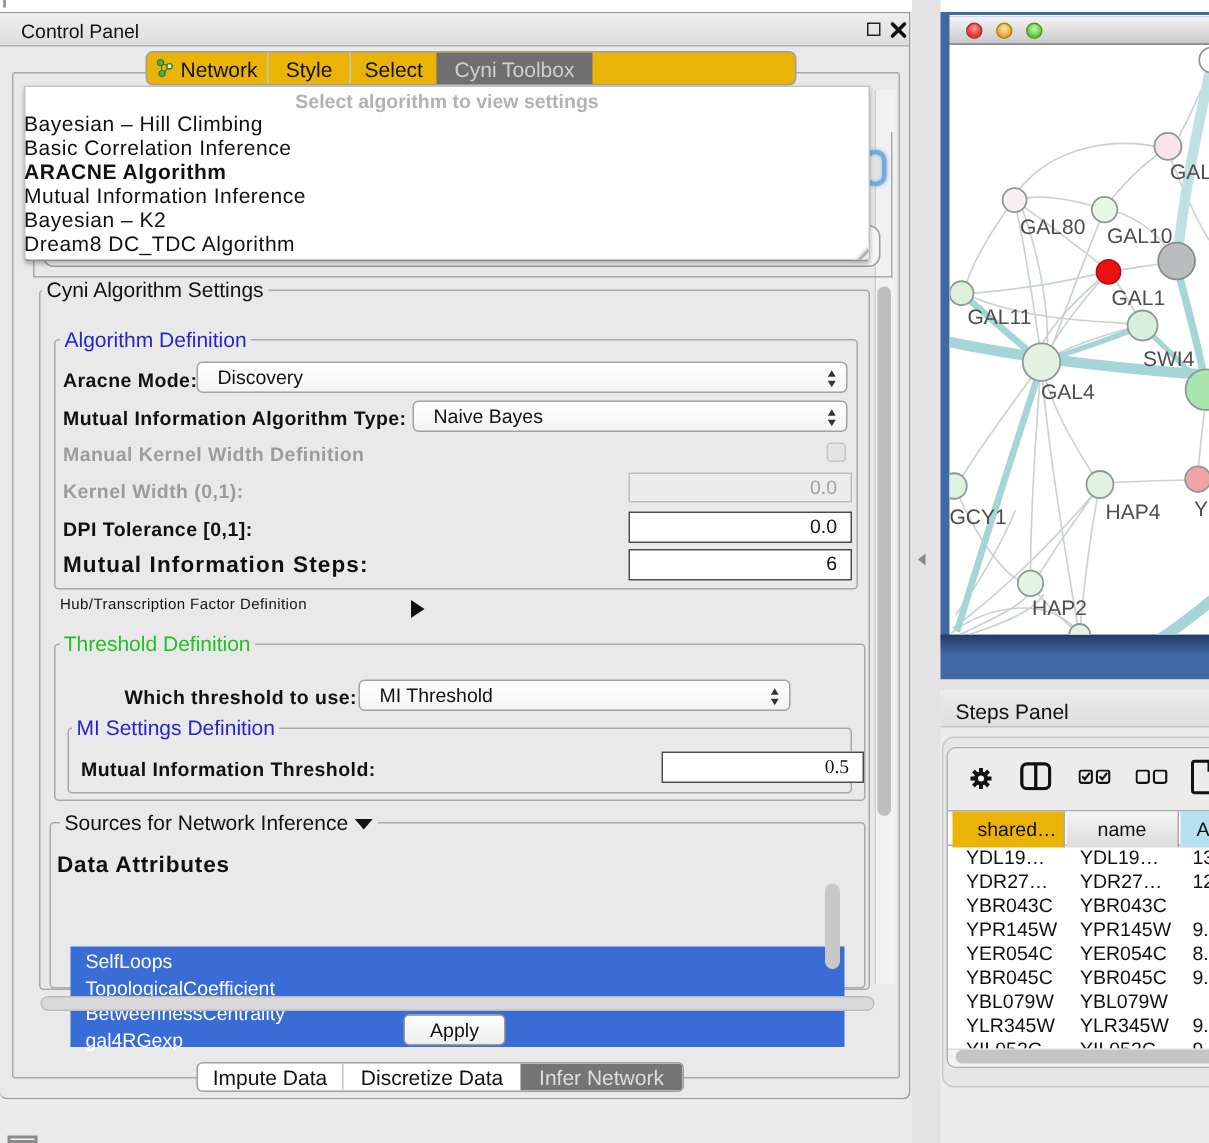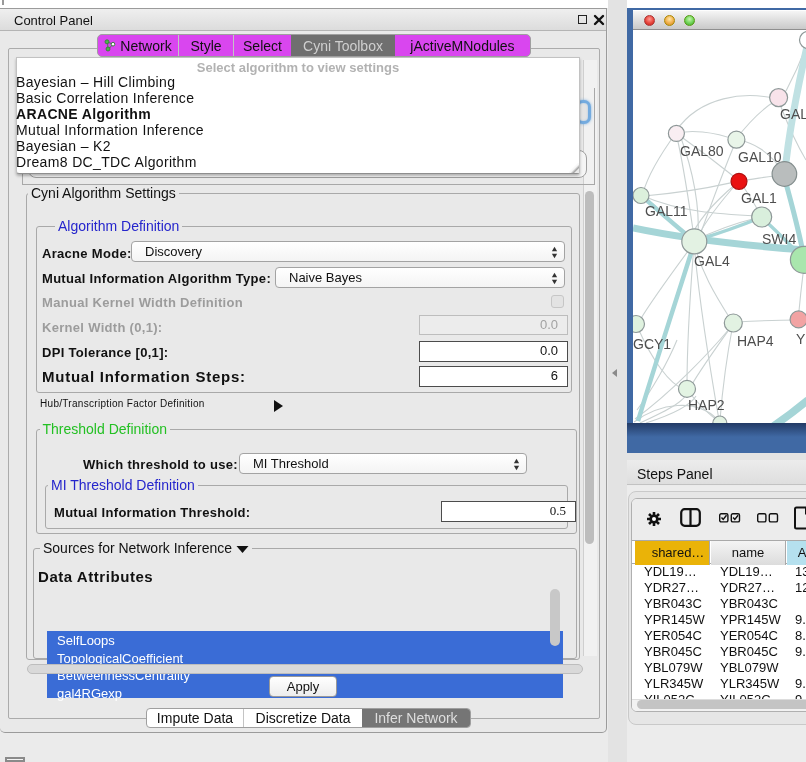--- a/index.html
+++ b/index.html
@@ -39,21 +39,21 @@
   <div class="abs" style="left:583px;top:60px;width:14px;height:596px;background:#f1f1f1;border-left:1px solid #cfcfcf;"></div>
   <div class="abs" style="left:585px;top:191px;width:9px;height:353px;background:#bdbdbd;border-radius:5px;"></div>
 
   <div id="settings">
 
     <div class="grp" style="left:26px;top:193px;width:554px;height:467px;">
       <div class="gtitle" style="left:1px;color:#111;">Cyni Algorithm Settings</div>
     </div>
 
     <div class="grp" style="left:36px;top:226px;width:536px;height:167px;">
-      <div class="gtitle" style="left:18px;color:#2525cc;text-align:center;">Algorithm Definition</div>
+      <div class="gtitle" style="left:3px;color:#2525cc;text-align:center;">Algorithm Definition</div>
     </div>
 
     <div class="abs blbl" style="left:42px;top:246px;">Aracne Mode:</div>
     <div class="combo" style="left:131px;top:241px;width:434px;height:21px;">
       <span class="ctext">Discovery</span>
       <svg class="arrows" viewBox="0 0 8 16">
           <path d="M4 1.5 L7 6.5 L1 6.5 Z" fill="#333"></path>
           <path d="M4 14.5 L7 9.5 L1 9.5 Z" fill="#333"></path>
         </svg>
     </div>
@@ -91,62 +91,59 @@
     <div class="abs blbl" style="left:83px;top:457px;">Which threshold to use:</div>
     <div class="combo" style="left:239px;top:453px;width:288px;height:21px;">
       <span class="ctext">MI Threshold</span>
       <svg class="arrows" viewBox="0 0 8 16">
           <path d="M4 1.5 L7 6.5 L1 6.5 Z" fill="#333"></path>
           <path d="M4 14.5 L7 9.5 L1 9.5 Z" fill="#333"></path>
         </svg>
     </div>
 
     <div class="grp" style="left:45px;top:485px;width:523px;height:44px;">
-      <div class="gtitle" style="left:2px;color:#2525cc;">MI Threshold Definition</div>
+      <div class="gtitle" style="left:2px;color:#2525cc;">MI Settings Definition</div>
     </div>
     <div class="abs blbl" style="left:54px;top:505px;">Mutual Information Threshold:</div>
     <div class="tfield" style="left:441px;top:501px;width:135px;height:21px;font-family:Liberation Serif, serif;">0.5</div>
 
     <div class="grp" style="left:33px;top:548px;width:544px;height:111px;">
       <div class="gtitle" style="left:6px;color:#111;">Sources for Network Inference <svg width="13" height="9" viewBox="0 0 13 9" style="vertical-align:middle;">
             <path d="M0.5 1 L12.5 1 L6.5 8 Z" fill="#111"></path>
           </svg></div>
     </div>
     <div class="abs blbl" style="left:38px;top:568px;font-size:15px;letter-spacing:0.55px;">Data Attributes</div>
     <div class="abs" style="left:47px;top:587px;width:516px;height:67px;background:#3a6cd6;margin-top:44px;">
       <div style="font-size:13px;color:#fff;padding-left:10px;line-height:17.6px;padding-top:1px;">SelfLoops<br>TopologicalCoefficient<br>BetweennessCentrality<br>gal4RGexp</div>
     </div>
     <div class="abs" style="left:550px;top:589px;width:10px;height:57px;background:#c8c8c8;border-radius:5px;"></div>
 
     <div class="abs" style="left:27px;top:664px;width:556px;height:10px;background:#d9d9d9;border:1px solid #bdbdbd;border-radius:5px;"></div>
 
     <div class="abs" style="left:269px;top:676px;width:68px;height:21px;background:linear-gradient(#ffffff,#ededed);border:1px solid #999;border-radius:4px;text-align:center;font-size:13px;line-height:19px;color:#111;">Apply</div>
   </div>
 
-  <div class="abs" id="toptabs" style="left:97px;top:34px;width:434px;height:23px;background:#d946ef;border:1px solid #9f9f9f;border-radius:5px;display:flex;overflow:hidden;">
+  <div class="abs" id="toptabs" style="left:97px;top:34px;width:434px;height:23px;background:#eab308;border:1px solid #9f9f9f;border-radius:5px;display:flex;overflow:hidden;">
     <div style="width:81px;display:flex;align-items:center;justify-content:center;border-right:1px solid #c4c4c4;">
       <svg width="12" height="13" viewBox="0 0 12 13" style="margin-right:4px;">
         <circle cx="3" cy="2.8" r="2" fill="#4cb44c" stroke="#2e7d2e" stroke-width="0.8"></circle>
         <circle cx="9" cy="5.2" r="1.8" fill="#fff" stroke="#2e7d2e" stroke-width="0.9"></circle>
         <circle cx="4" cy="10" r="2" fill="#4cb44c" stroke="#2e7d2e" stroke-width="0.8"></circle>
         <path d="M3.6 4.6 L3.9 8.2 M4.6 3.5 L7.6 4.6 M5.6 9 L7.9 6.4" stroke="#2e7d2e" stroke-width="0.8"></path>
       </svg>
       <span class="lbl14">Network</span>
     </div>
     <div style="width:55px;display:flex;align-items:center;justify-content:center;border-right:1px solid #c4c4c4;">
         <span class="lbl14">Style</span>
       </div>
     <div style="width:57px;display:flex;align-items:center;justify-content:center;">
         <span class="lbl14">Select</span>
       </div>
     <div style="width:104px;display:flex;align-items:center;justify-content:center;background:#6f6f6f;">
         <span class="lbl14" style="color:#cfcfcf;">Cyni Toolbox</span>
-      </div>
-    <div style="flex:1;display:flex;align-items:center;justify-content:center;">
-        <span class="lbl14">jActiveMNodules</span>
       </div>
   </div>
 
   <div class="abs" style="left:578px;top:88px;width:17px;height:97px;border-right:1px solid #a8a8a8;"></div>
   <div class="abs" style="left:22px;top:171px;width:1px;height:14px;background:#a8a8a8;"></div>
   <div class="abs" style="left:22px;top:184px;width:573px;height:1px;background:#a8a8a8;"></div>
   <div class="abs" style="left:28px;top:150px;width:559px;height:28px;border:1px solid #9f9f9f;border-radius:8px;background:#f5f5f5;"></div>
   <div class="abs" style="left:576px;top:100px;width:15px;height:24px;border:3px solid #74abdf;border-radius:7px;background:#e4e4e4;box-shadow:0 0 3px rgba(110,167,221,0.9), inset 0 0 2px rgba(110,167,221,0.6);"></div>
 
   <div class="abs" id="popup" style="left:16px;top:57px;width:564px;height:117px;background:#ffffff;border:1px solid #c2c2c2;border-bottom-color:#8e8e8e;border-radius:0 0 3px 3px;box-shadow:0 2px 3px rgba(0,0,0,0.28);">
@@ -155,21 +152,21 @@
       Bayesian – Hill Climbing<br>
       Basic Correlation Inference<br>
       <b>ARACNE Algorithm</b><br>
       Mutual Information Inference<br>
       Bayesian – K2<br>
       Dream8 DC_TDC Algorithm
     </div>
     <div class="abs" style="right:0;bottom:0;width:10px;height:10px;background:linear-gradient(135deg,#ffffff 40%,#f4f4f4 55%,#9d9d9d 72%,#e9e9e9 78%);"></div>
   </div>
 
-  <div class="abs" id="bottabs" style="left:146px;top:708px;width:325px;height:20px;background:#ffffff;border:1px solid #9f9f9f;border-radius:4px;display:flex;overflow:hidden;">
+  <div class="abs" id="bottabs" style="left:131px;top:708px;width:325px;height:20px;background:#ffffff;border:1px solid #9f9f9f;border-radius:4px;display:flex;overflow:hidden;">
     <div style="width:97px;display:flex;align-items:center;justify-content:center;border-right:1px solid #c4c4c4;">
         <span class="lbl14">Impute Data</span>
       </div>
     <div style="width:118px;display:flex;align-items:center;justify-content:center;">
         <span class="lbl14">Discretize Data</span>
       </div>
     <div style="flex:1;display:flex;align-items:center;justify-content:center;background:#757575;">
         <span class="lbl14" style="color:#dedede;">Infer Network</span>
       </div>
   </div>

